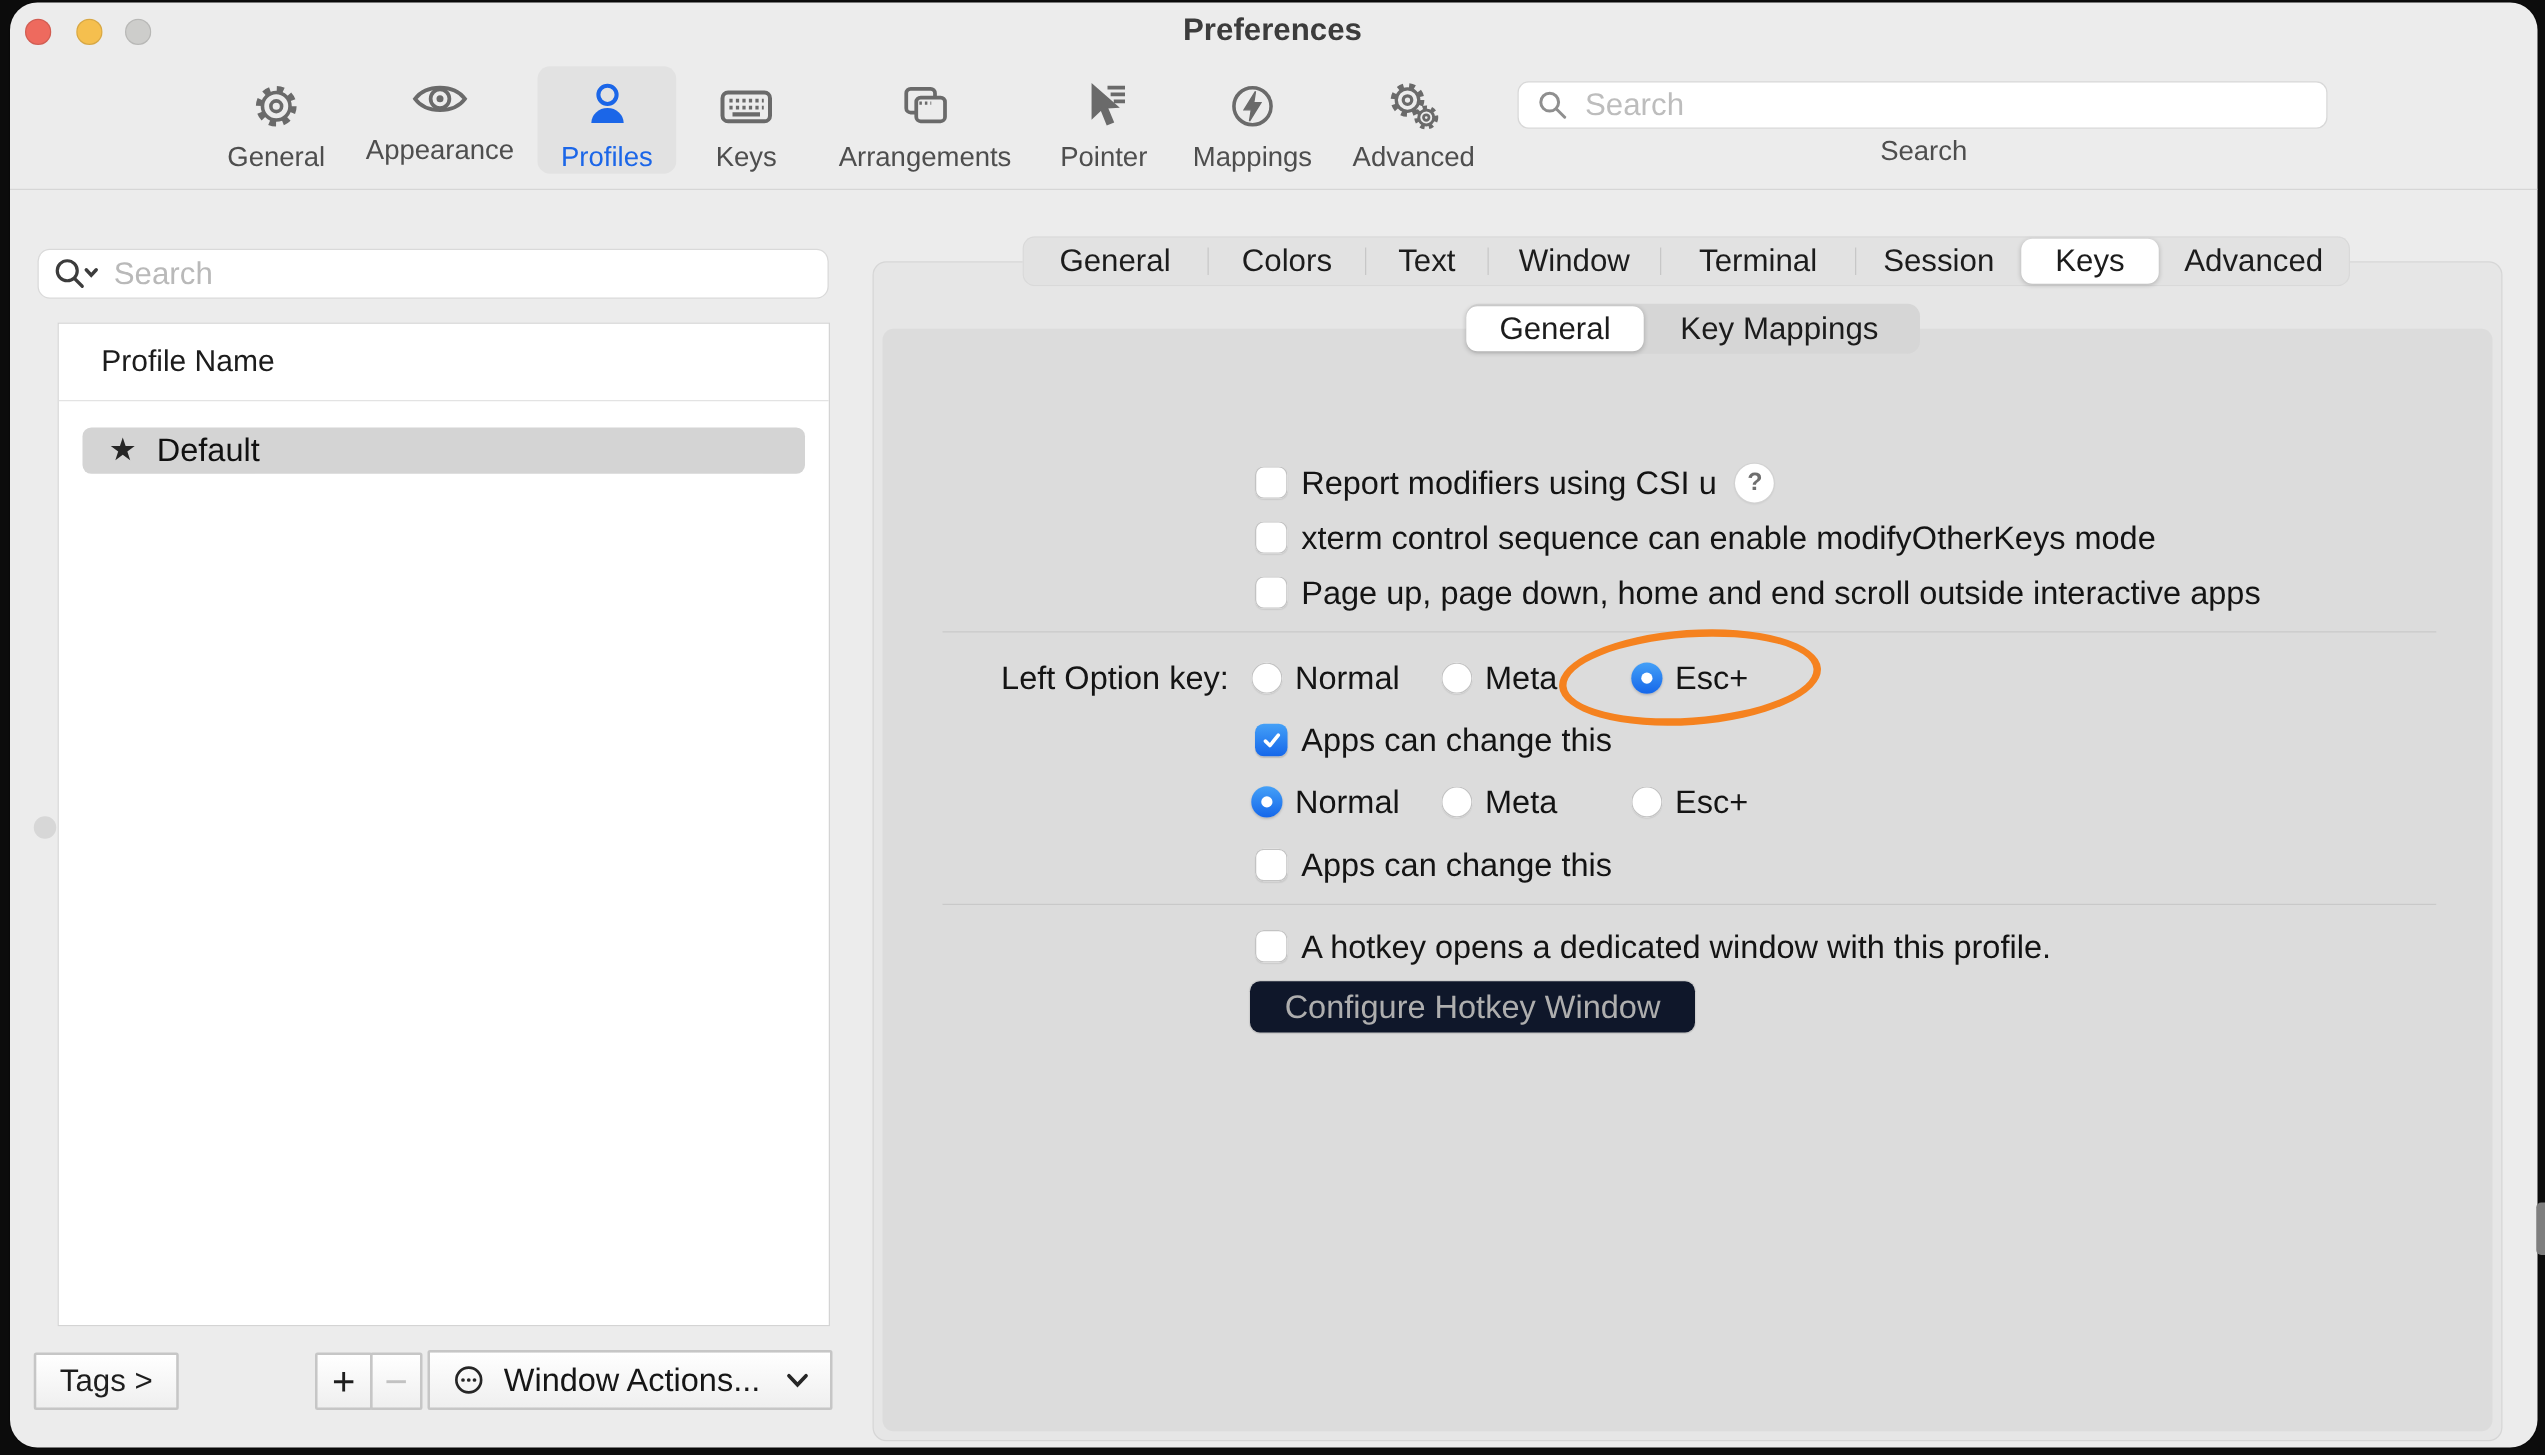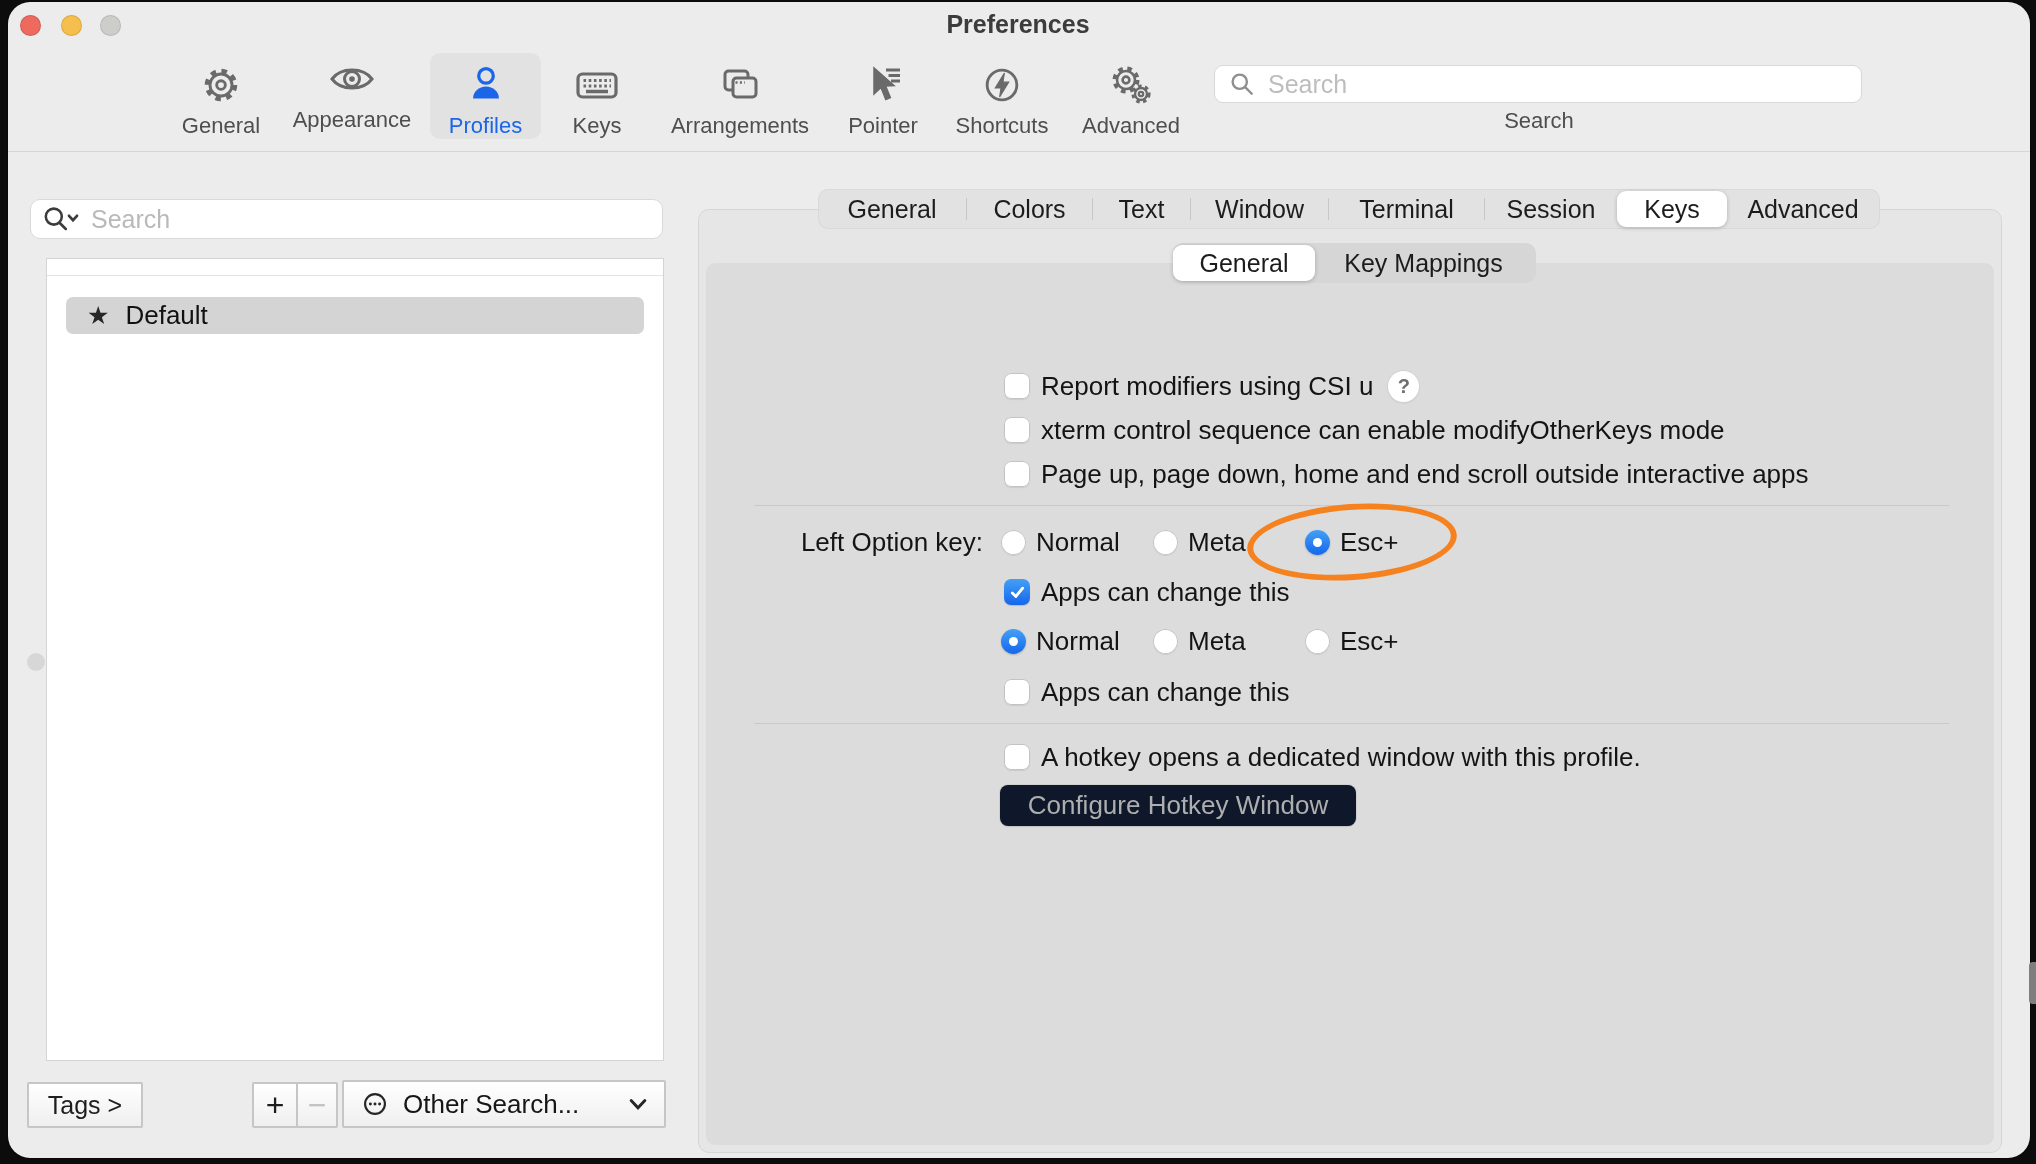--- a/index.html
+++ b/index.html
@@ -178,21 +178,21 @@
     <span class="tb-label">Pointer</span>
   </div>
 
   <div class="p tb-item" style="left:942px;top:53px;width:120px;">
     <span class="ic">
       <svg width="46" height="46" viewBox="0 0 48 48" fill="none" stroke="#6a6a6a">
         <circle cx="24" cy="24" r="15.5" stroke-width="3"></circle>
         <path d="M26.5 11.5 L17 27 L23 27 L21.5 36.5 L31 21 L25 21 Z" fill="#6a6a6a" stroke-width="1.2"></path>
       </svg>
     </span>
-    <span class="tb-label">Shortcuts</span>
+    <span class="tb-label">Mappings</span>
   </div>
 
   <div class="p tb-item" style="left:1071px;top:53px;width:120px;">
     <span class="ic">
       <svg width="48" height="48" viewBox="0 0 48 48" fill="none" stroke="#6a6a6a">
         <circle cx="19" cy="19" r="11" stroke-width="5" stroke-dasharray="4.4 4.4"></circle>
         <circle cx="19" cy="19" r="9" stroke-width="2.6"></circle>
         <circle cx="19" cy="19" r="3.4" stroke-width="2.6"></circle>
         <circle cx="34" cy="33" r="7.4" stroke-width="4.4" stroke-dasharray="3.2 3.2"></circle>
         <circle cx="34" cy="33" r="6" stroke-width="2.4"></circle>
@@ -220,20 +220,21 @@
       <svg width="42" height="32" viewBox="0 0 52 40" fill="none" stroke="#3c3c3c" stroke-width="3.2" stroke-linecap="round">
         <circle cx="17" cy="17" r="10"></circle>
         <line x1="24.5" y1="25" x2="32" y2="32.5"></line>
         <path d="M36 16 l5 5.5 5 -5.5" stroke-width="3.4" fill="none"></path>
       </svg>
     </span>
     <input type="text" placeholder="Search" style="">
   </div>
 
   <div class="p listbox" style="left:46px;top:258px;width:618px;height:803px;box-sizing:border-box;">
+    <div class="list-header" style="padding:17px 0 0 34px;">Profile Name</div>
     <div class="list-header-sep" style="margin-top:16px;"></div>
     <div class="profile-row" style="margin:21px 19px 0 19px;height:37px;">
       <span class="star">★</span>
       <span>Default</span>
     </div>
   </div>
 
   <div class="p splitter-dot" style="left:27px;top:653px;"></div>
 
   <div class="p btn" style="left:27px;top:1082px;width:116px;height:46px;">Tags &gt;</div>
@@ -242,21 +243,21 @@
 
   <div class="p other-actions" style="left:342px;top:1080px;width:324px;height:48px;">
     <span style="display:flex;">
       <svg width="34" height="34" viewBox="0 0 48 48" fill="none" stroke="#262626" stroke-width="3">
         <circle cx="24" cy="24" r="14"></circle>
         <circle cx="17.5" cy="24" r="2.1" fill="#262626" stroke="none"></circle>
         <circle cx="24" cy="24" r="2.1" fill="#262626" stroke="none"></circle>
         <circle cx="30.5" cy="24" r="2.1" fill="#262626" stroke="none"></circle>
       </svg>
     </span>
-    <span>Other Search...</span>
+    <span>Window Actions...</span>
     <span style="margin-left:auto;display:flex;">
       <svg width="24" height="20" viewBox="0 0 28 22" fill="none" stroke="#262626" stroke-width="3.4" stroke-linecap="round">
         <path d="M6 7 L14 15.5 L22 7"></path>
       </svg>
     </span>
   </div>
 
   <div class="p outer-panel" style="left:698px;top:209px;width:1304px;height:944px;"></div>
   <div class="p inner-panel" style="left:706px;top:263px;width:1288px;height:882px;"></div>
 

